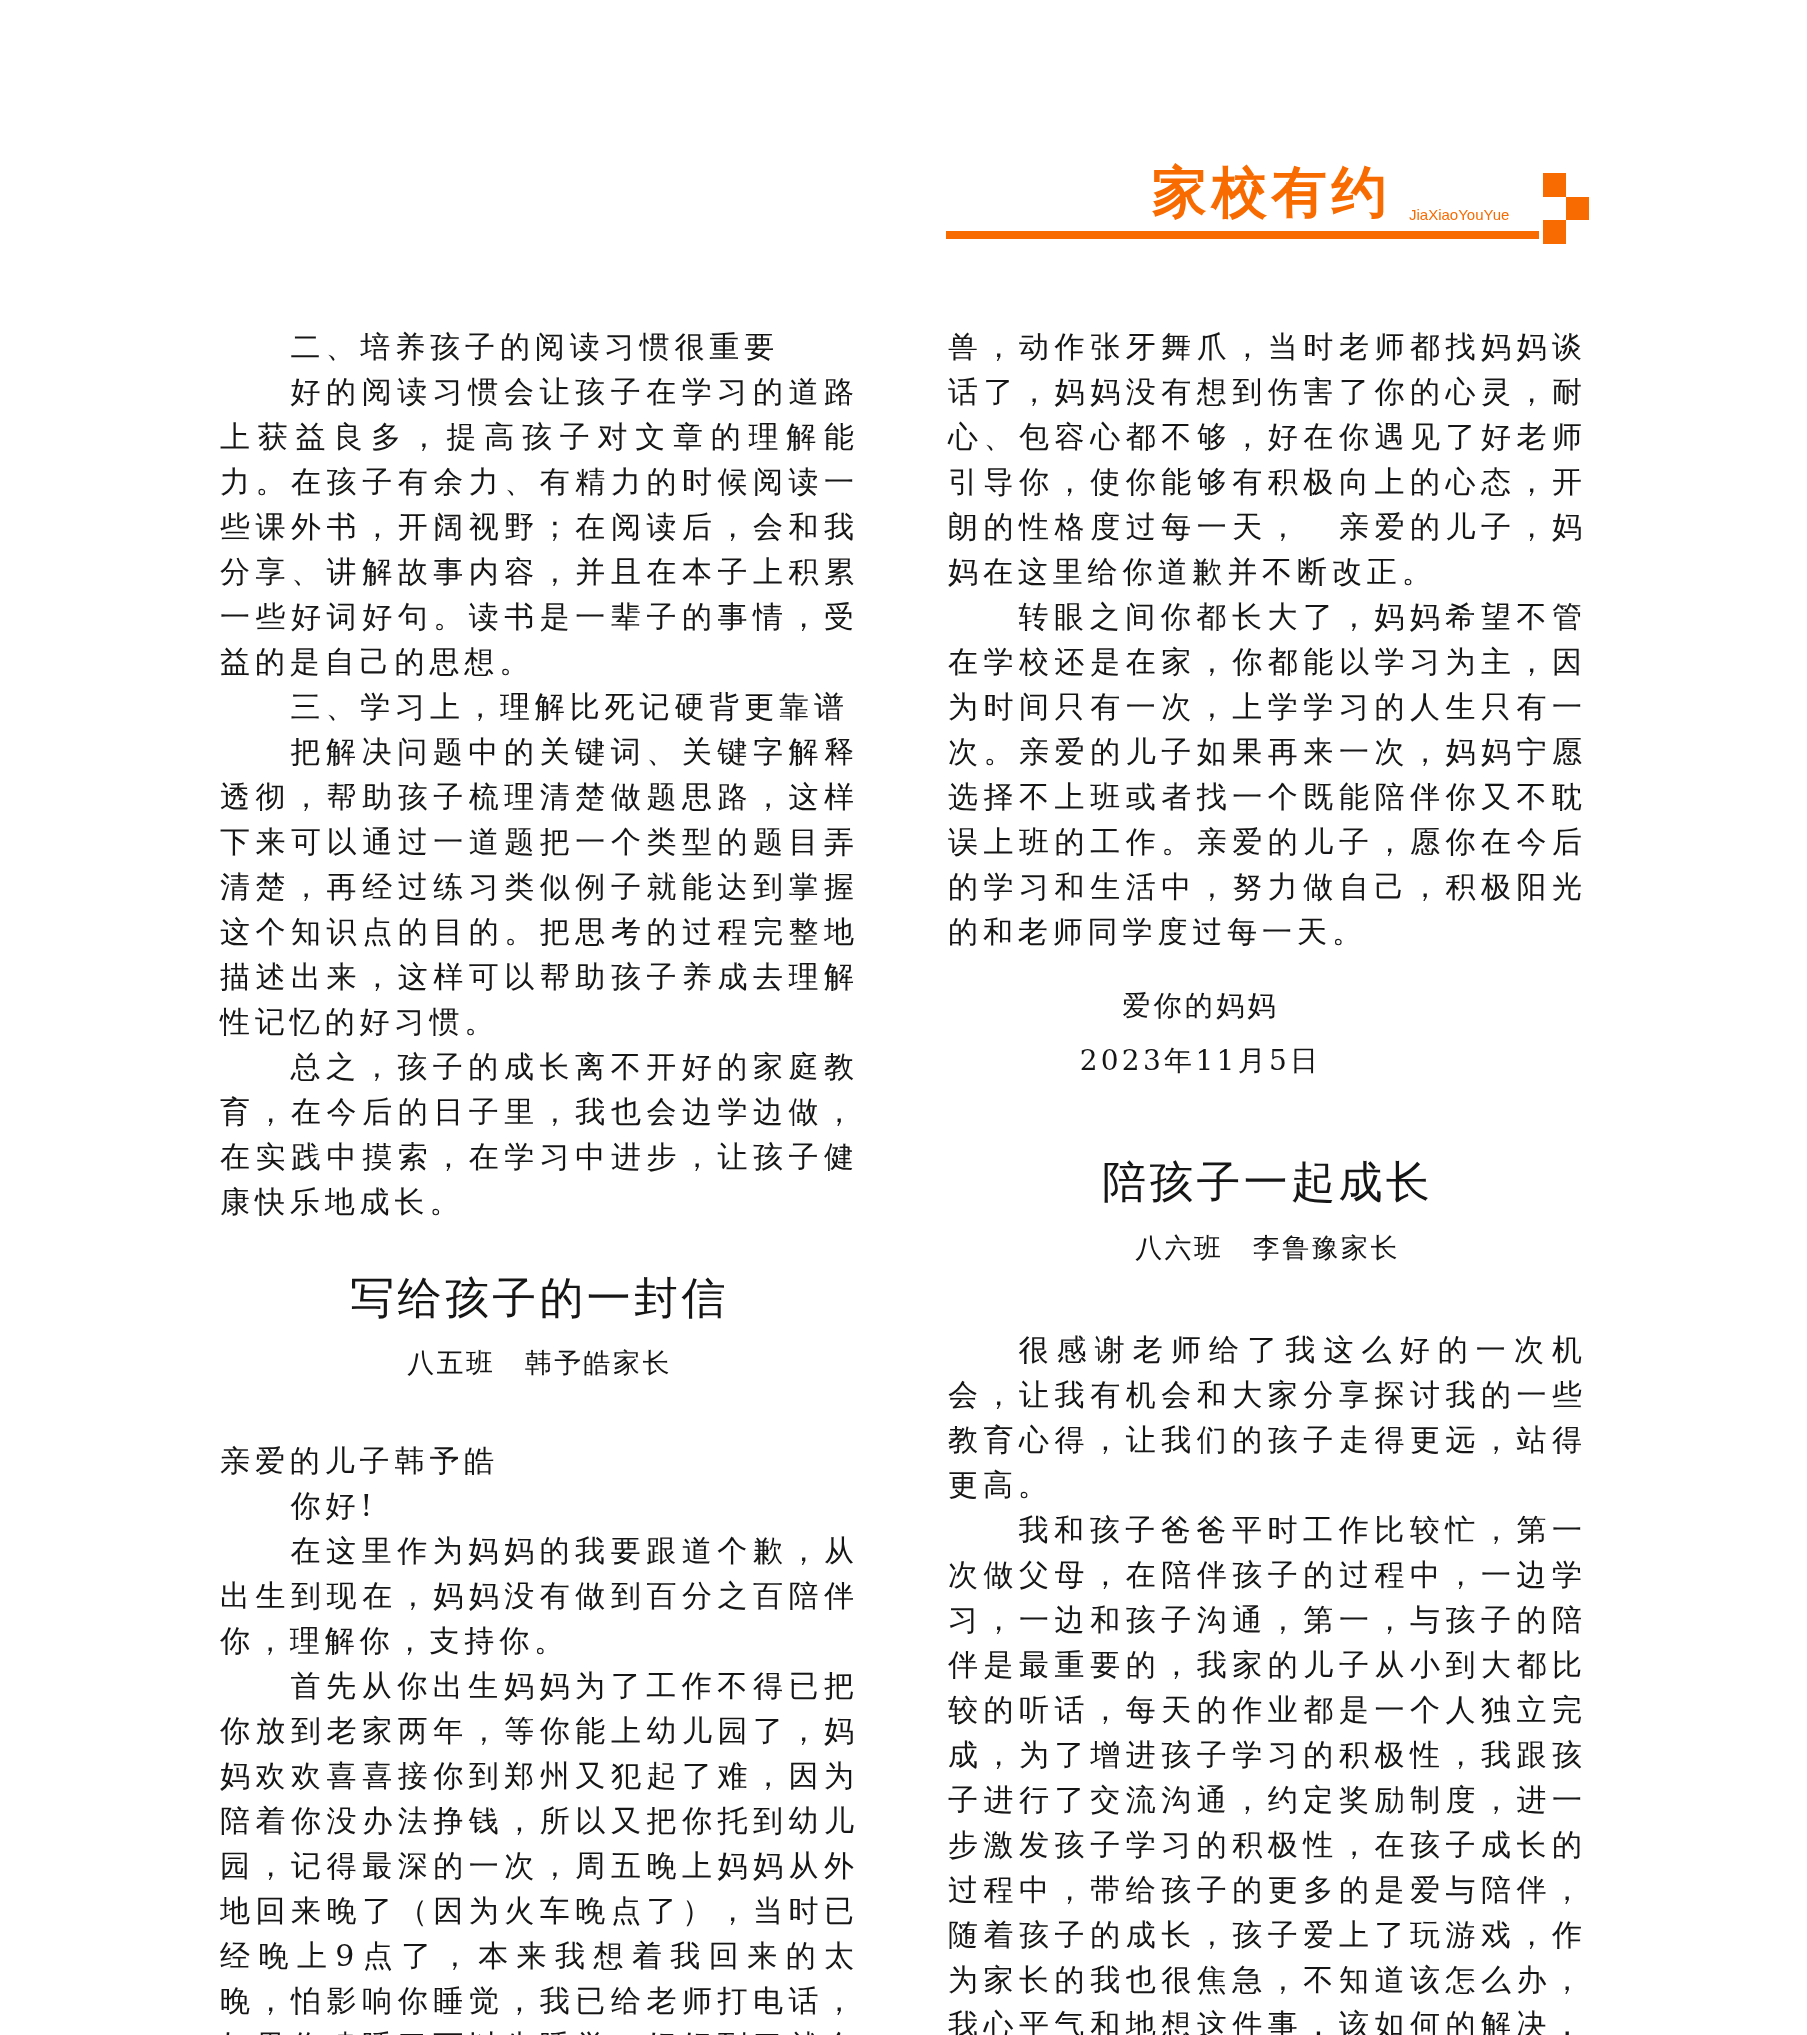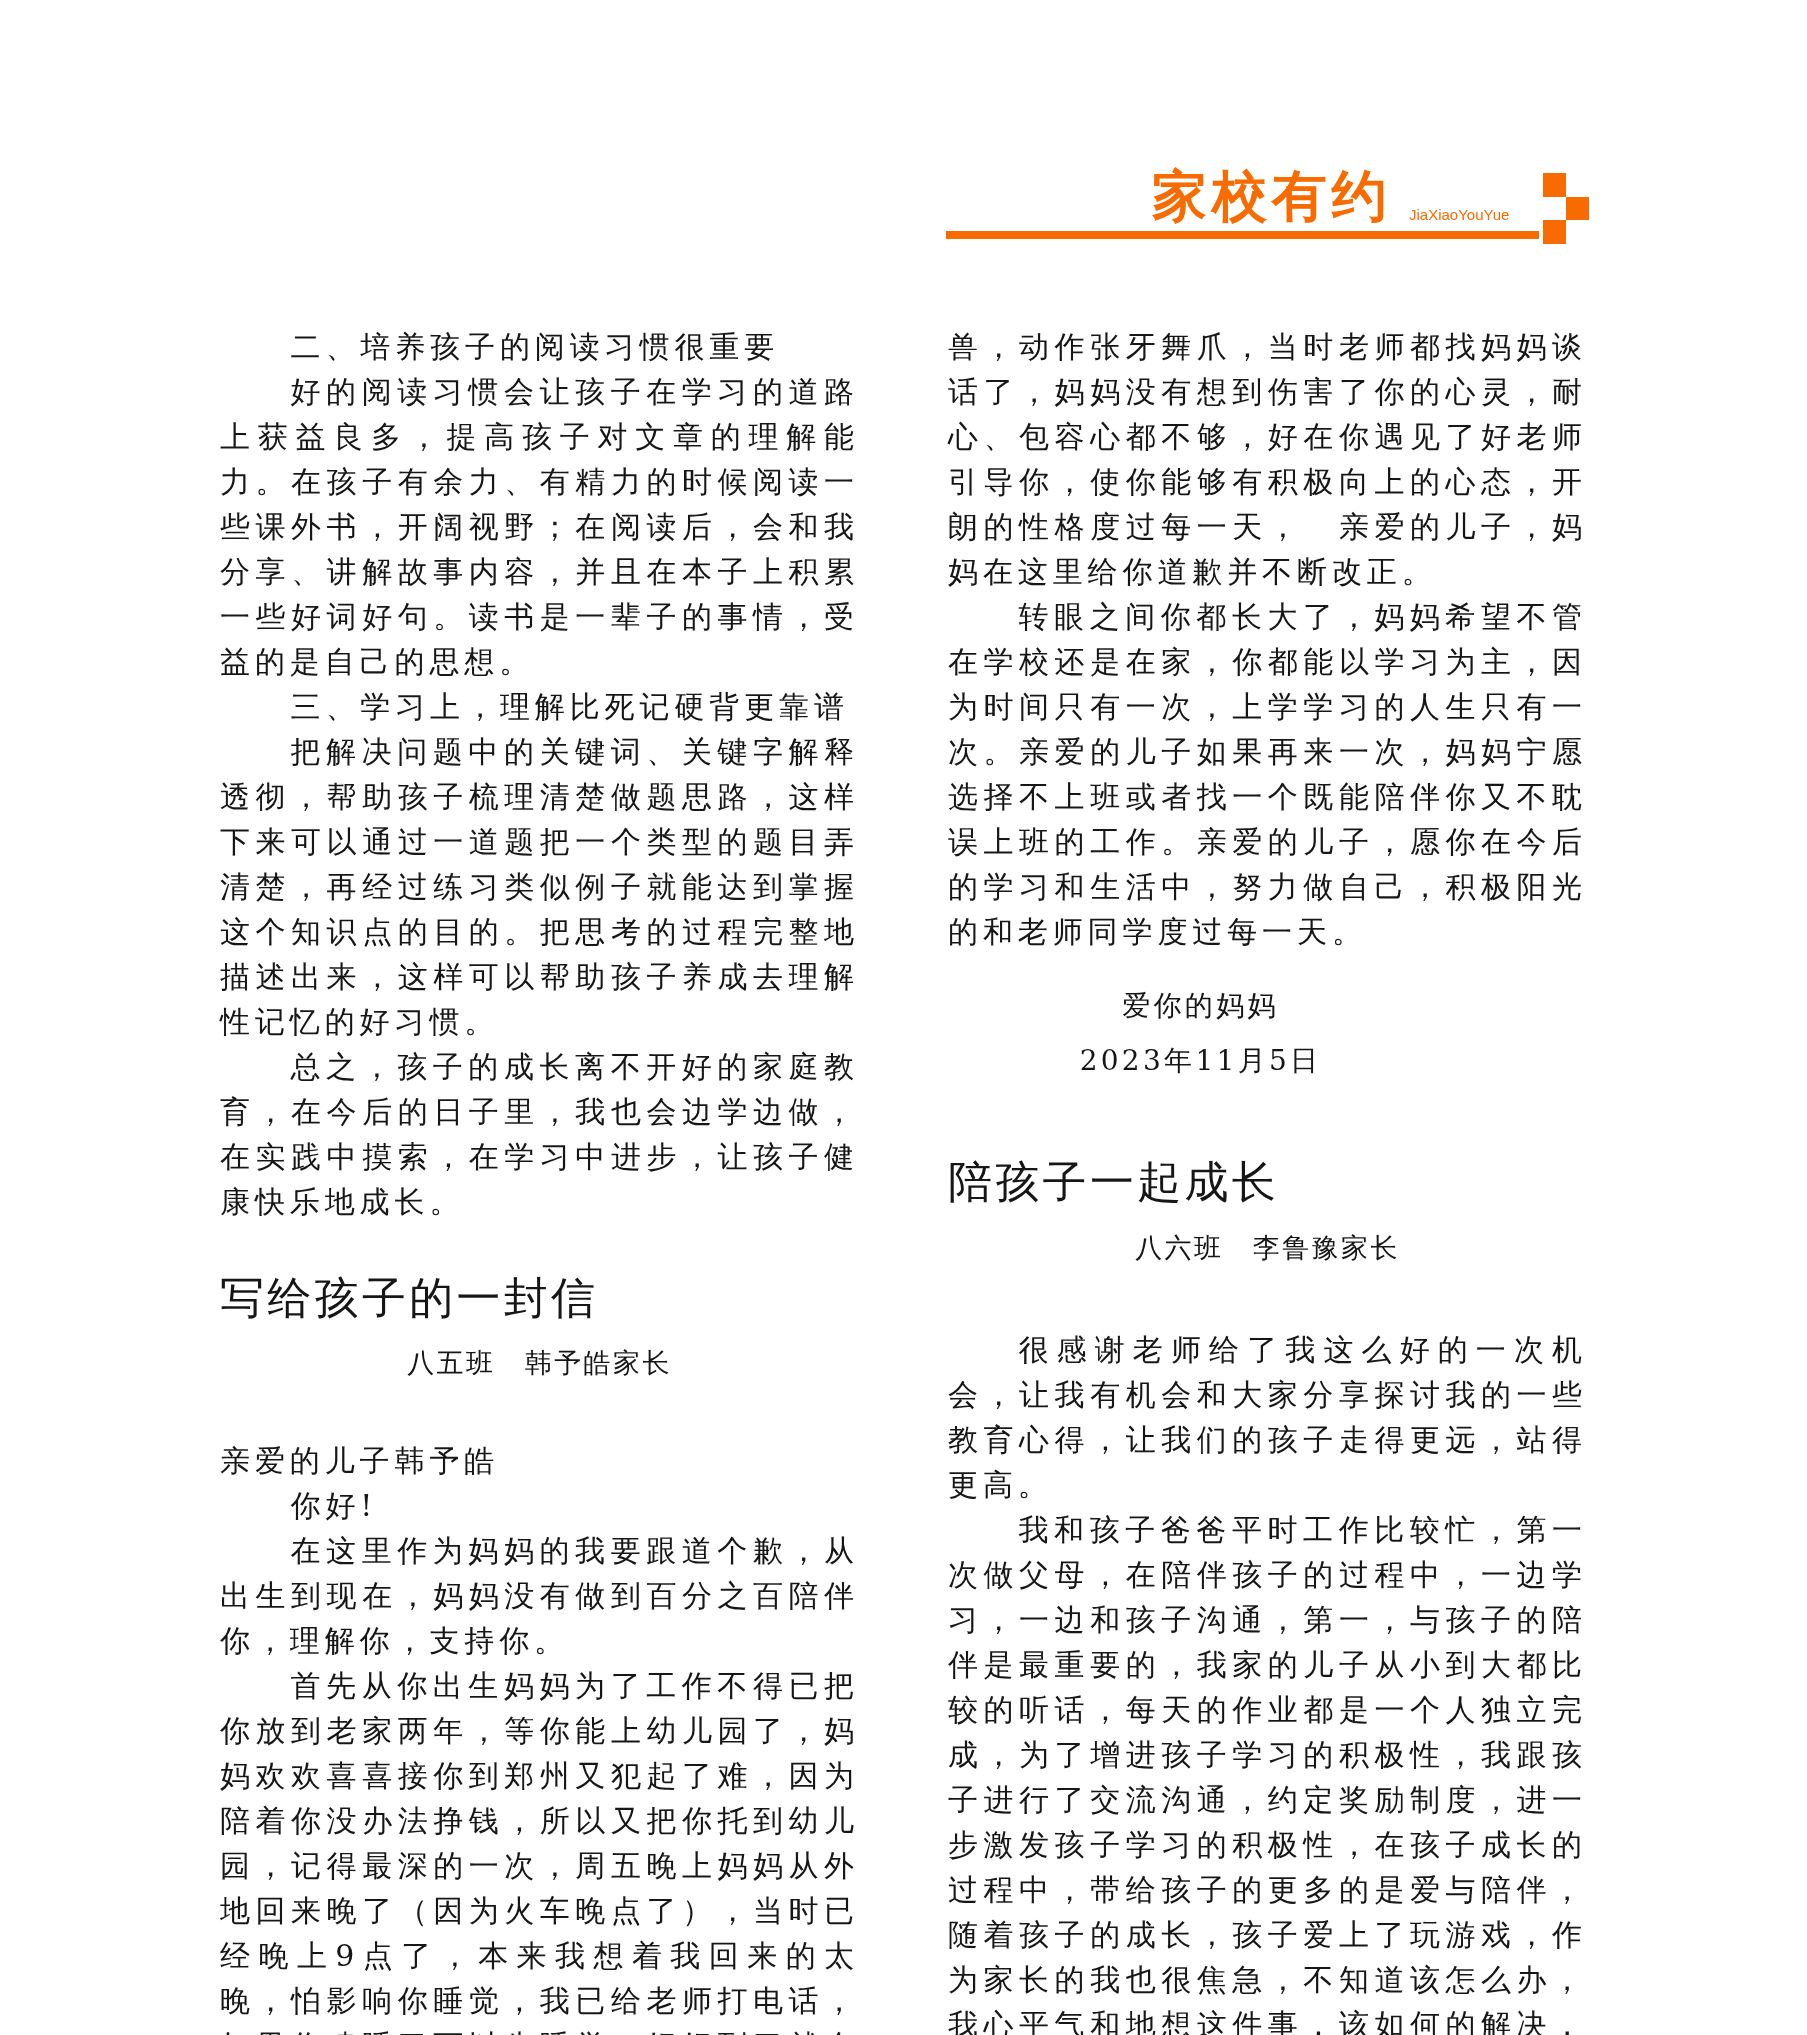--- a/index.html
+++ b/index.html
@@ -12,21 +12,21 @@
     color:#161616;
   }
   
   .header-underline{
     position:absolute;left:946px;top:231px;
     width:593px;height:8.1px;
     background:var(--accent);
   }
   .header-title{
     position:absolute;left:1152px;top:166px;
-    font-family:Liberation Serif, serif;
+    font-family:Liberation Mono, monospace;
     font-weight:700;
     font-size:55px;line-height:61px;
     letter-spacing:4.9px;
     color:var(--accent);
     white-space:nowrap;
     text-align:right;
   }
   .header-pinyin{
     position:absolute;left:1409px;top:203px;
     font-family:"Liberation Sans","DejaVu Sans",sans-serif;
@@ -54,21 +54,21 @@
     text-align-last:left;
   }
   p.ind{text-indent:2.35em;}
   p.noind{text-indent:0;}
   .article-title{
     margin:39px 0 0 0;
     font-size:44px;
     line-height:69px;
     letter-spacing:3.3px;
     font-weight:400;
-    text-align:left;
+    text-align:center;
   }
   .article-byline{
     margin:12.2px 0 57px 0;
     font-size:27px;
     line-height:37px;
     letter-spacing:2.4px;
     text-align:center;
   }
   .rt .article-title{margin-top:59px;}
   .rt .article-byline{margin-bottom:61px;}

